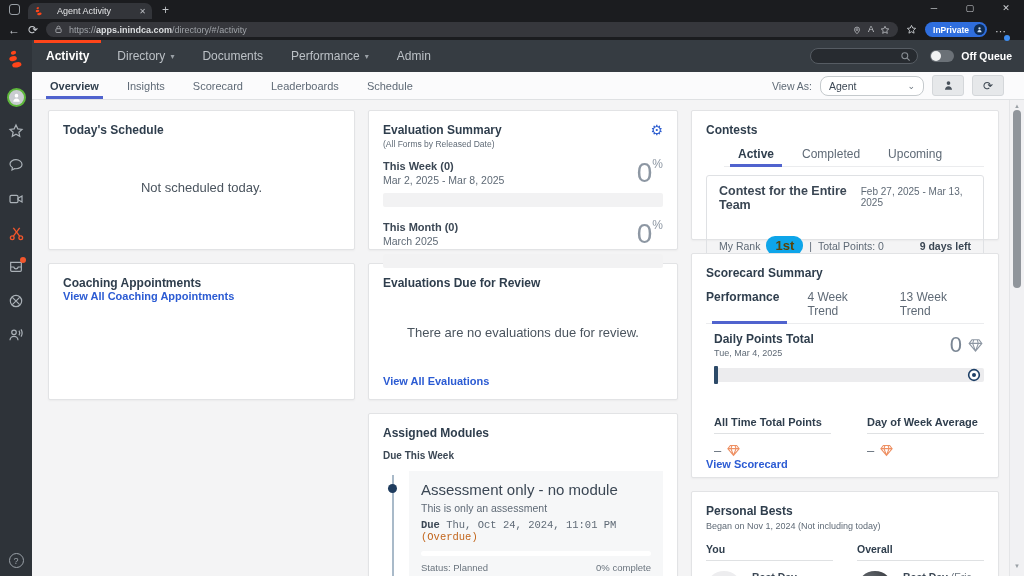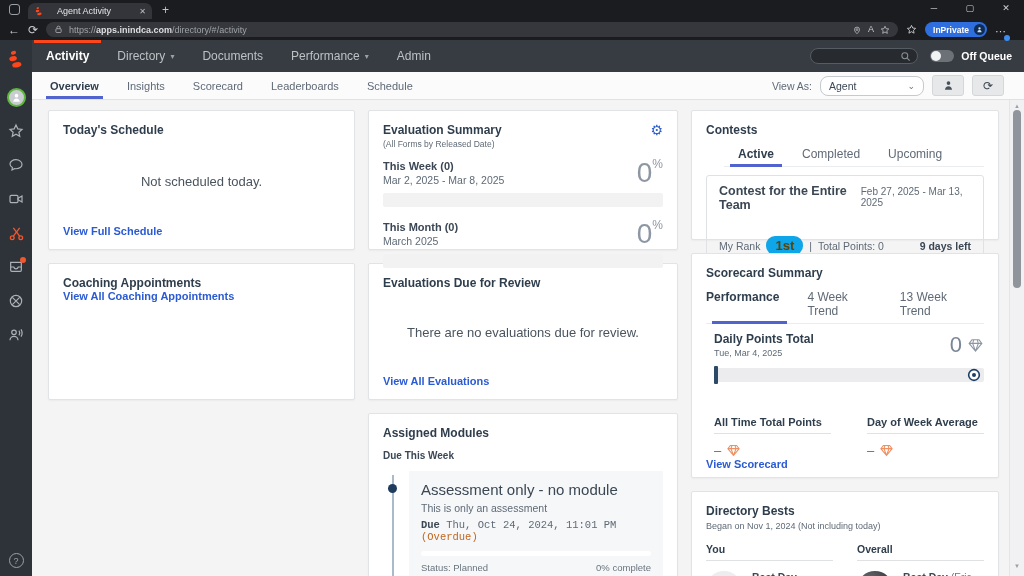--- a/index.html
+++ b/index.html
@@ -371,21 +371,20 @@
         </div>
       </div>
     </div>
 
     <div class="content">
 
       <div class="col c1">
         <div class="card empty-card h140">
           <div class="card-title">Today's Schedule</div>
           <div class="empty-msg">Not scheduled today.</div>
-          <a class="card-link">View Full Schedule</a>
         </div>
         <div class="card empty-card h137">
           <div class="card-title">Coaching Appointments</div>
           <a class="card-link">View All Coaching Appointments</a>
         </div>
       </div>
 
       <div class="col c2">
         <div class="card h140">
           <div class="es-head">
@@ -534,21 +533,21 @@
                       <path d="M7 4h10l4 5-9 11L3 9zM3 9h18M9.5 4L8 9l4 11M14.5 4L16 9l-4 11"></path>
                     </svg>
                 </span>
               </div>
             </div>
           </div>
           <a class="card-link sc-link">View Scorecard</a>
         </div>
 
         <div class="card pb-card">
-          <div class="card-title">Directory Bests</div>
+          <div class="card-title">Personal Bests</div>
           <div class="pb-sub">Began on Nov 1, 2024 (Not including today)</div>
           <div class="pb-cols">
             <div class="pb-col">
               <div class="h">You</div>
               <div class="pb-row">
                 <div class="pb-av ghost">
                   
                 </div>
                 <div>
                   <div class="pb-best">Best Day</div>

